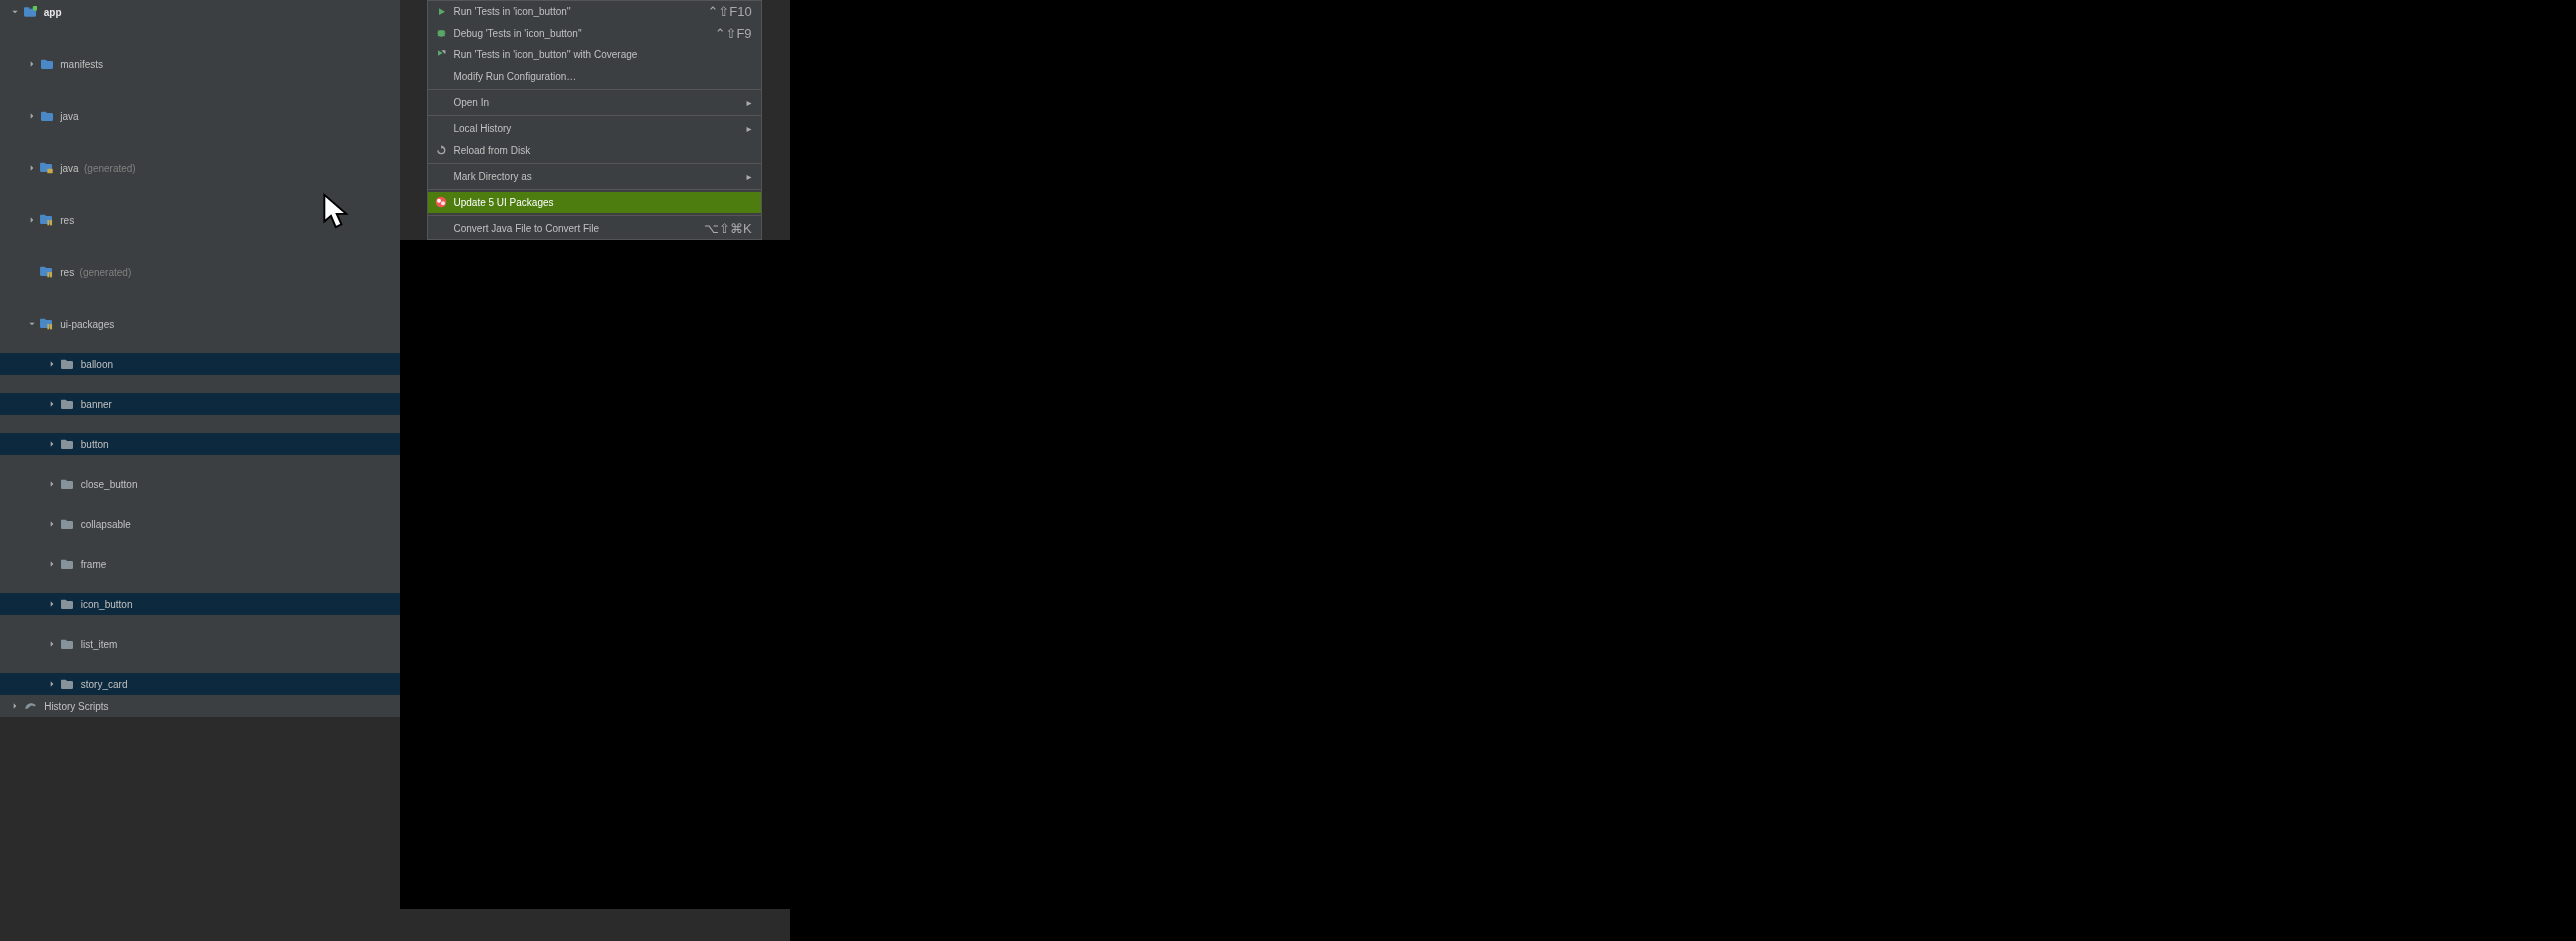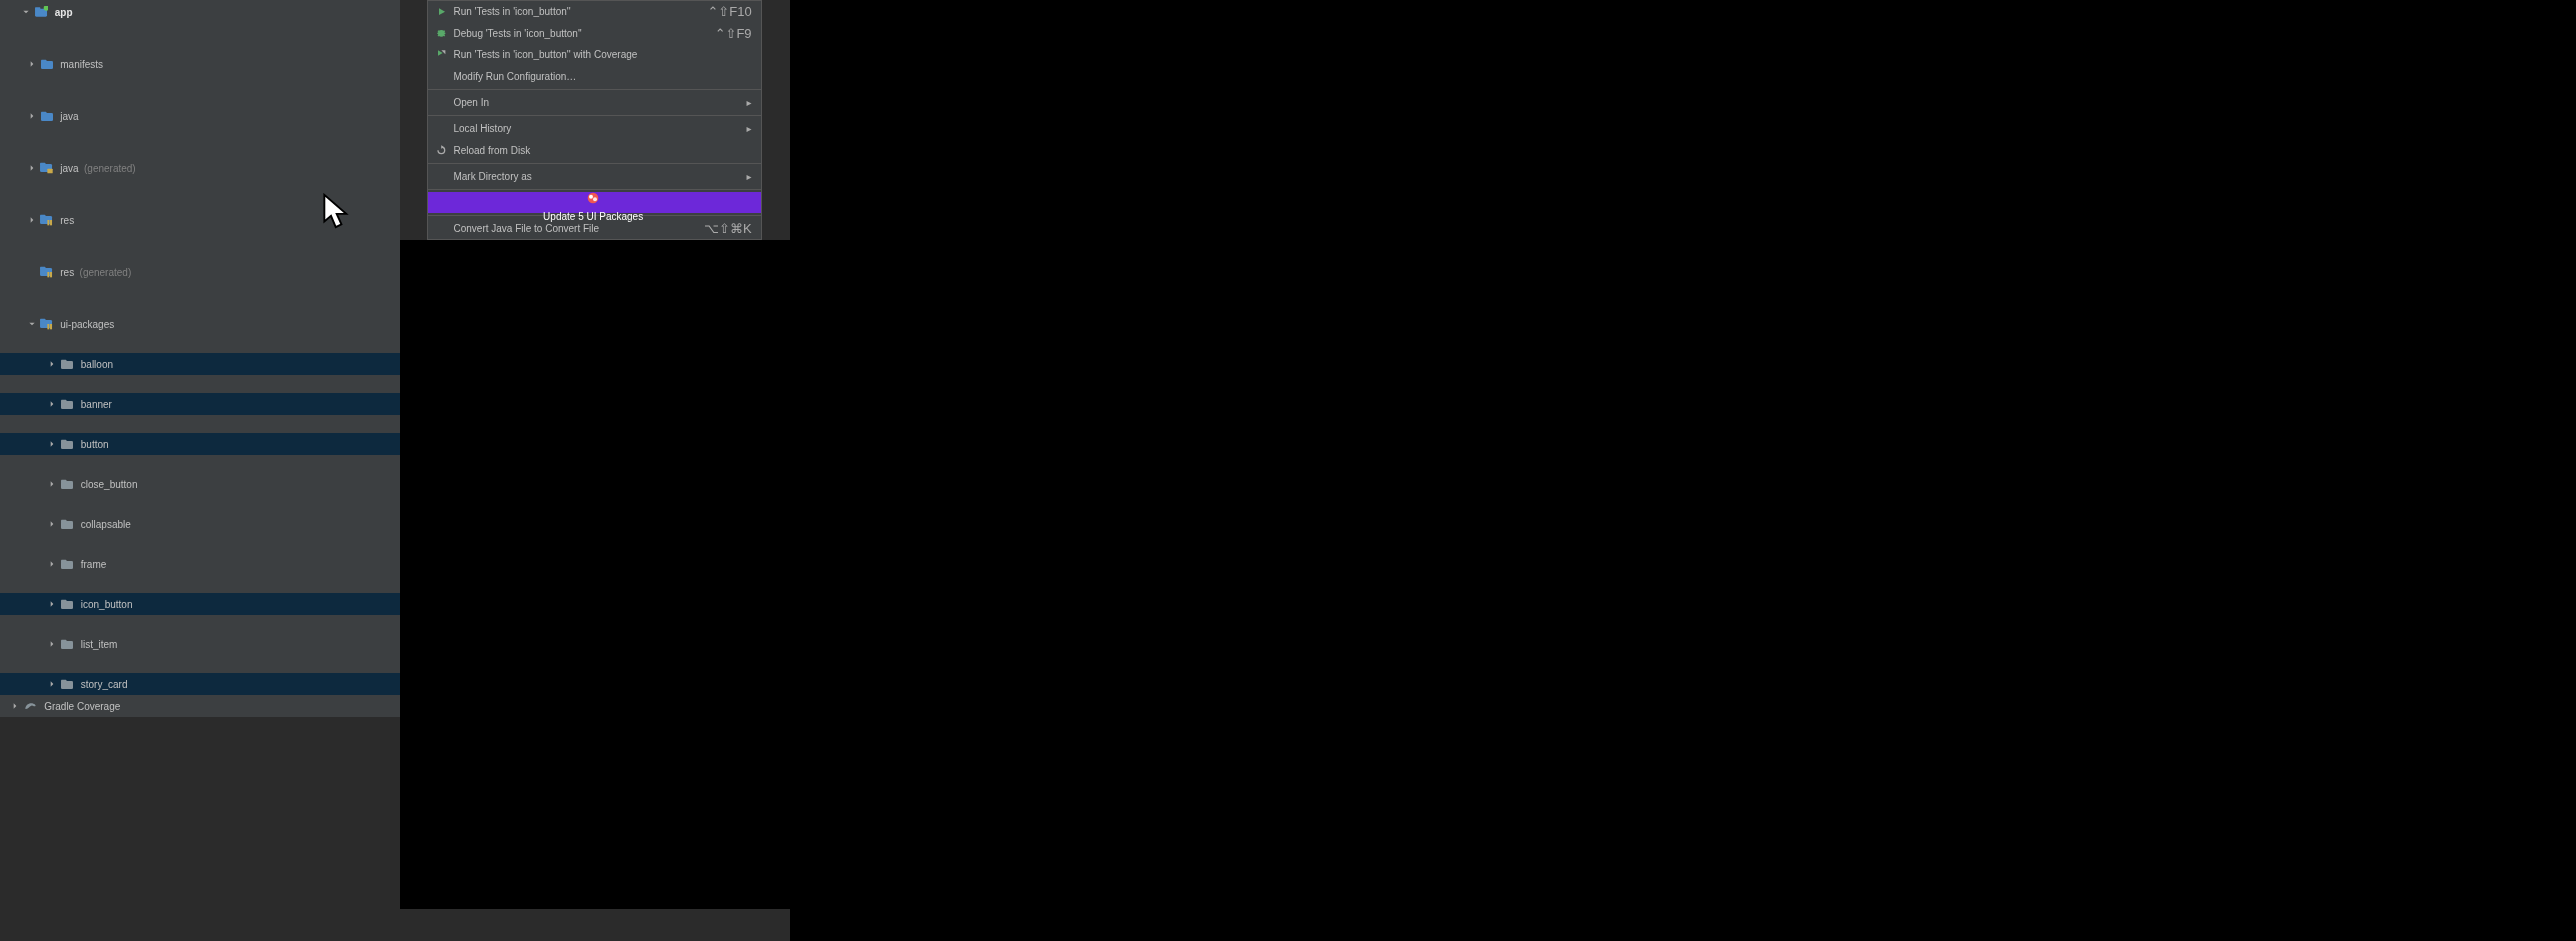--- a/index.html
+++ b/index.html
@@ -41,39 +41,39 @@
       height: 13.4px;
       display: flex;
       align-items: center;
       justify-content: center;
       flex-shrink: 0;
       margin-right: 4px;
     }
     .label { color: #c1c1c1; white-space: nowrap; }
     .label.bold { font-weight: 700; color: #e6e6e6; }
     .label.muted { color: #808080; }
-    .indent-0 { padding-left: 20px; }
+    .indent-0 { padding-left: 9px; }
     .indent-1 { padding-left: 25.5px; margin-top: 30px; }
     .indent-2 { padding-left: 46px; margin-top: 18px; }
     
     .context-menu {
       width: 335px;
       background: #3c3f41;
       border: 0.7px solid #555;
       color: #c1c1c1;
       margin-left: 27px;
     }
     .menu-row {
       display: flex;
       align-items: center;
       height: 21.5px;
       padding: 0 9.4px 0 6.7px;
       gap: 5.4px;
     }
-    .menu-row.highlighted { background: #6d28d9; color: #fff; flex-direction: column; }
+    .menu-row.highlighted { background: #4d7c0f; color: #fff; }
     .menu-sep { height: 0.7px; background: #555; margin: 2px 0; }
     .menu-icon { width: 13.4px; height: 13.4px; display: flex; align-items: center; justify-content: center; flex-shrink: 0; }
     .menu-label { flex: 1; white-space: nowrap; }
     .menu-shortcut { color: #aaa; font-size: 13px; }
     .menu-arrow { color: #aaa; }
 
     .right-black {
       flex: 1;
       height: 942px;
       background: #000;
@@ -349,21 +349,21 @@
         <span class="arrow">
             <svg width="8" height="8" viewBox="0 0 12 12">
               <path d="M4 2l4 4-4 4z"></path>
             </svg>
           </span>
         <span class="gradle-icon">
             <svg width="13.4" height="10.7" viewBox="0 0 20 16">
               <path d="M2 12 C2 6 8 2 14 4 C18 5 18 8 16 8 C14 8 13 6 11 7 C8 8 6 12 2 12 Z" fill="#87939a"></path>
             </svg>
           </span>
-        <span class="label">Gradle Coverage</span>
+        <span class="label">History Scripts</span>
       </div>
     </div>
   </div>
 
   <div class="middle-col">
     <div class="context-menu" style="margin-left:27px; margin-top:0;">
       <div class="menu-row">
         <span class="menu-icon">
             <svg width="9.4" height="9.4" viewBox="0 0 14 14">
               <path d="M3 2l9 5-9 5z" fill="#59a869"></path>

